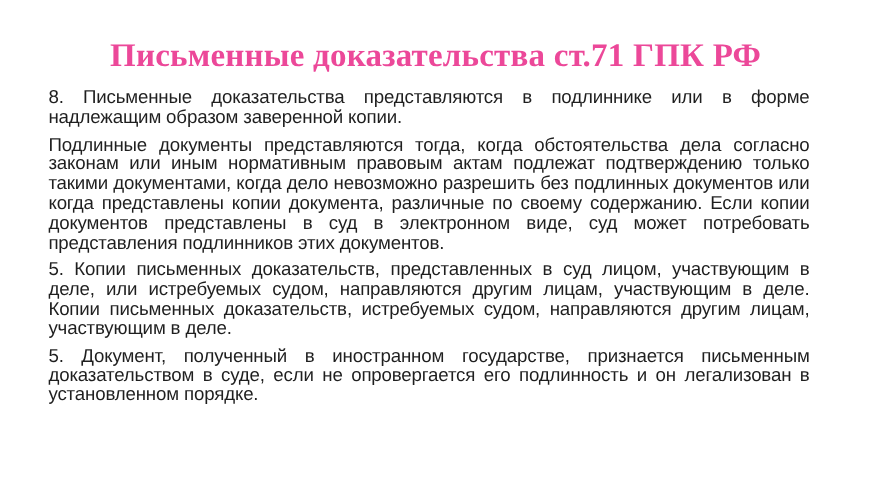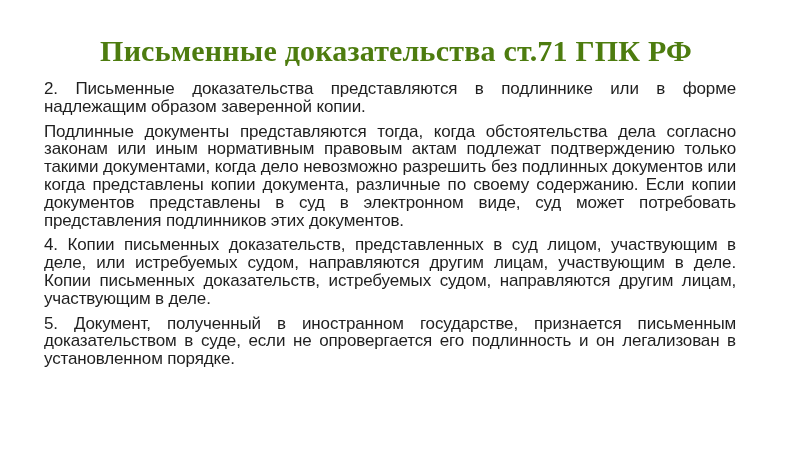--- a/index.html
+++ b/index.html
@@ -15,21 +15,21 @@
     overflow: hidden;
     font-family: "Liberation Sans", sans-serif;
   }
   .slide-title {
     margin: 34px 30px 13px 22px;
     text-align: center;
     font-family: "Liberation Serif", serif;
     font-weight: bold;
     font-size: 30px;
     line-height: 1.1;
-    color: #4d7c0f;
+    color: #ec4899;
     letter-spacing: 0.2px;
   }
   .slide-body {
     padding: 0 64px 0 44px;
   }
   .slide-body p {
     margin: 0 0 7px 0;
     font-size: 17px;
     line-height: 17.8px;
     letter-spacing: -0.15px;
@@ -38,18 +38,18 @@
     text-justify: inter-word;
   }
 </style>
 </head>
 <body>
 
 <div class="slide">
   <h1 class="slide-title">Письменные доказательства ст.71 ГПК РФ</h1>
 
   <div class="slide-body">
-    <p>2. Письменные доказательства представляются в подлиннике или в форме надлежащим образом заверенной копии.</p>
+    <p>8. Письменные доказательства представляются в подлиннике или в форме надлежащим образом заверенной копии.</p>
     <p>Подлинные документы представляются тогда, когда обстоятельства дела согласно законам или иным нормативным правовым актам подлежат подтверждению только такими документами, когда дело невозможно разрешить без подлинных документов или когда представлены копии документа, различные по своему содержанию. Если копии документов представлены в суд в электронном виде, суд может потребовать представления подлинников этих документов.</p>
-    <p>4. Копии письменных доказательств, представленных в суд лицом, участвующим в деле, или истребуемых судом, направляются другим лицам, участвующим в деле. Копии письменных доказательств, истребуемых судом, направляются другим лицам, участвующим в деле.</p>
+    <p>5. Копии письменных доказательств, представленных в суд лицом, участвующим в деле, или истребуемых судом, направляются другим лицам, участвующим в деле. Копии письменных доказательств, истребуемых судом, направляются другим лицам, участвующим в деле.</p>
     <p>5. Документ, полученный в иностранном государстве, признается письменным доказательством в суде, если не опровергается его подлинность и он легализован в установленном порядке.</p>
   </div>
 </div>
 
 </body></html>

